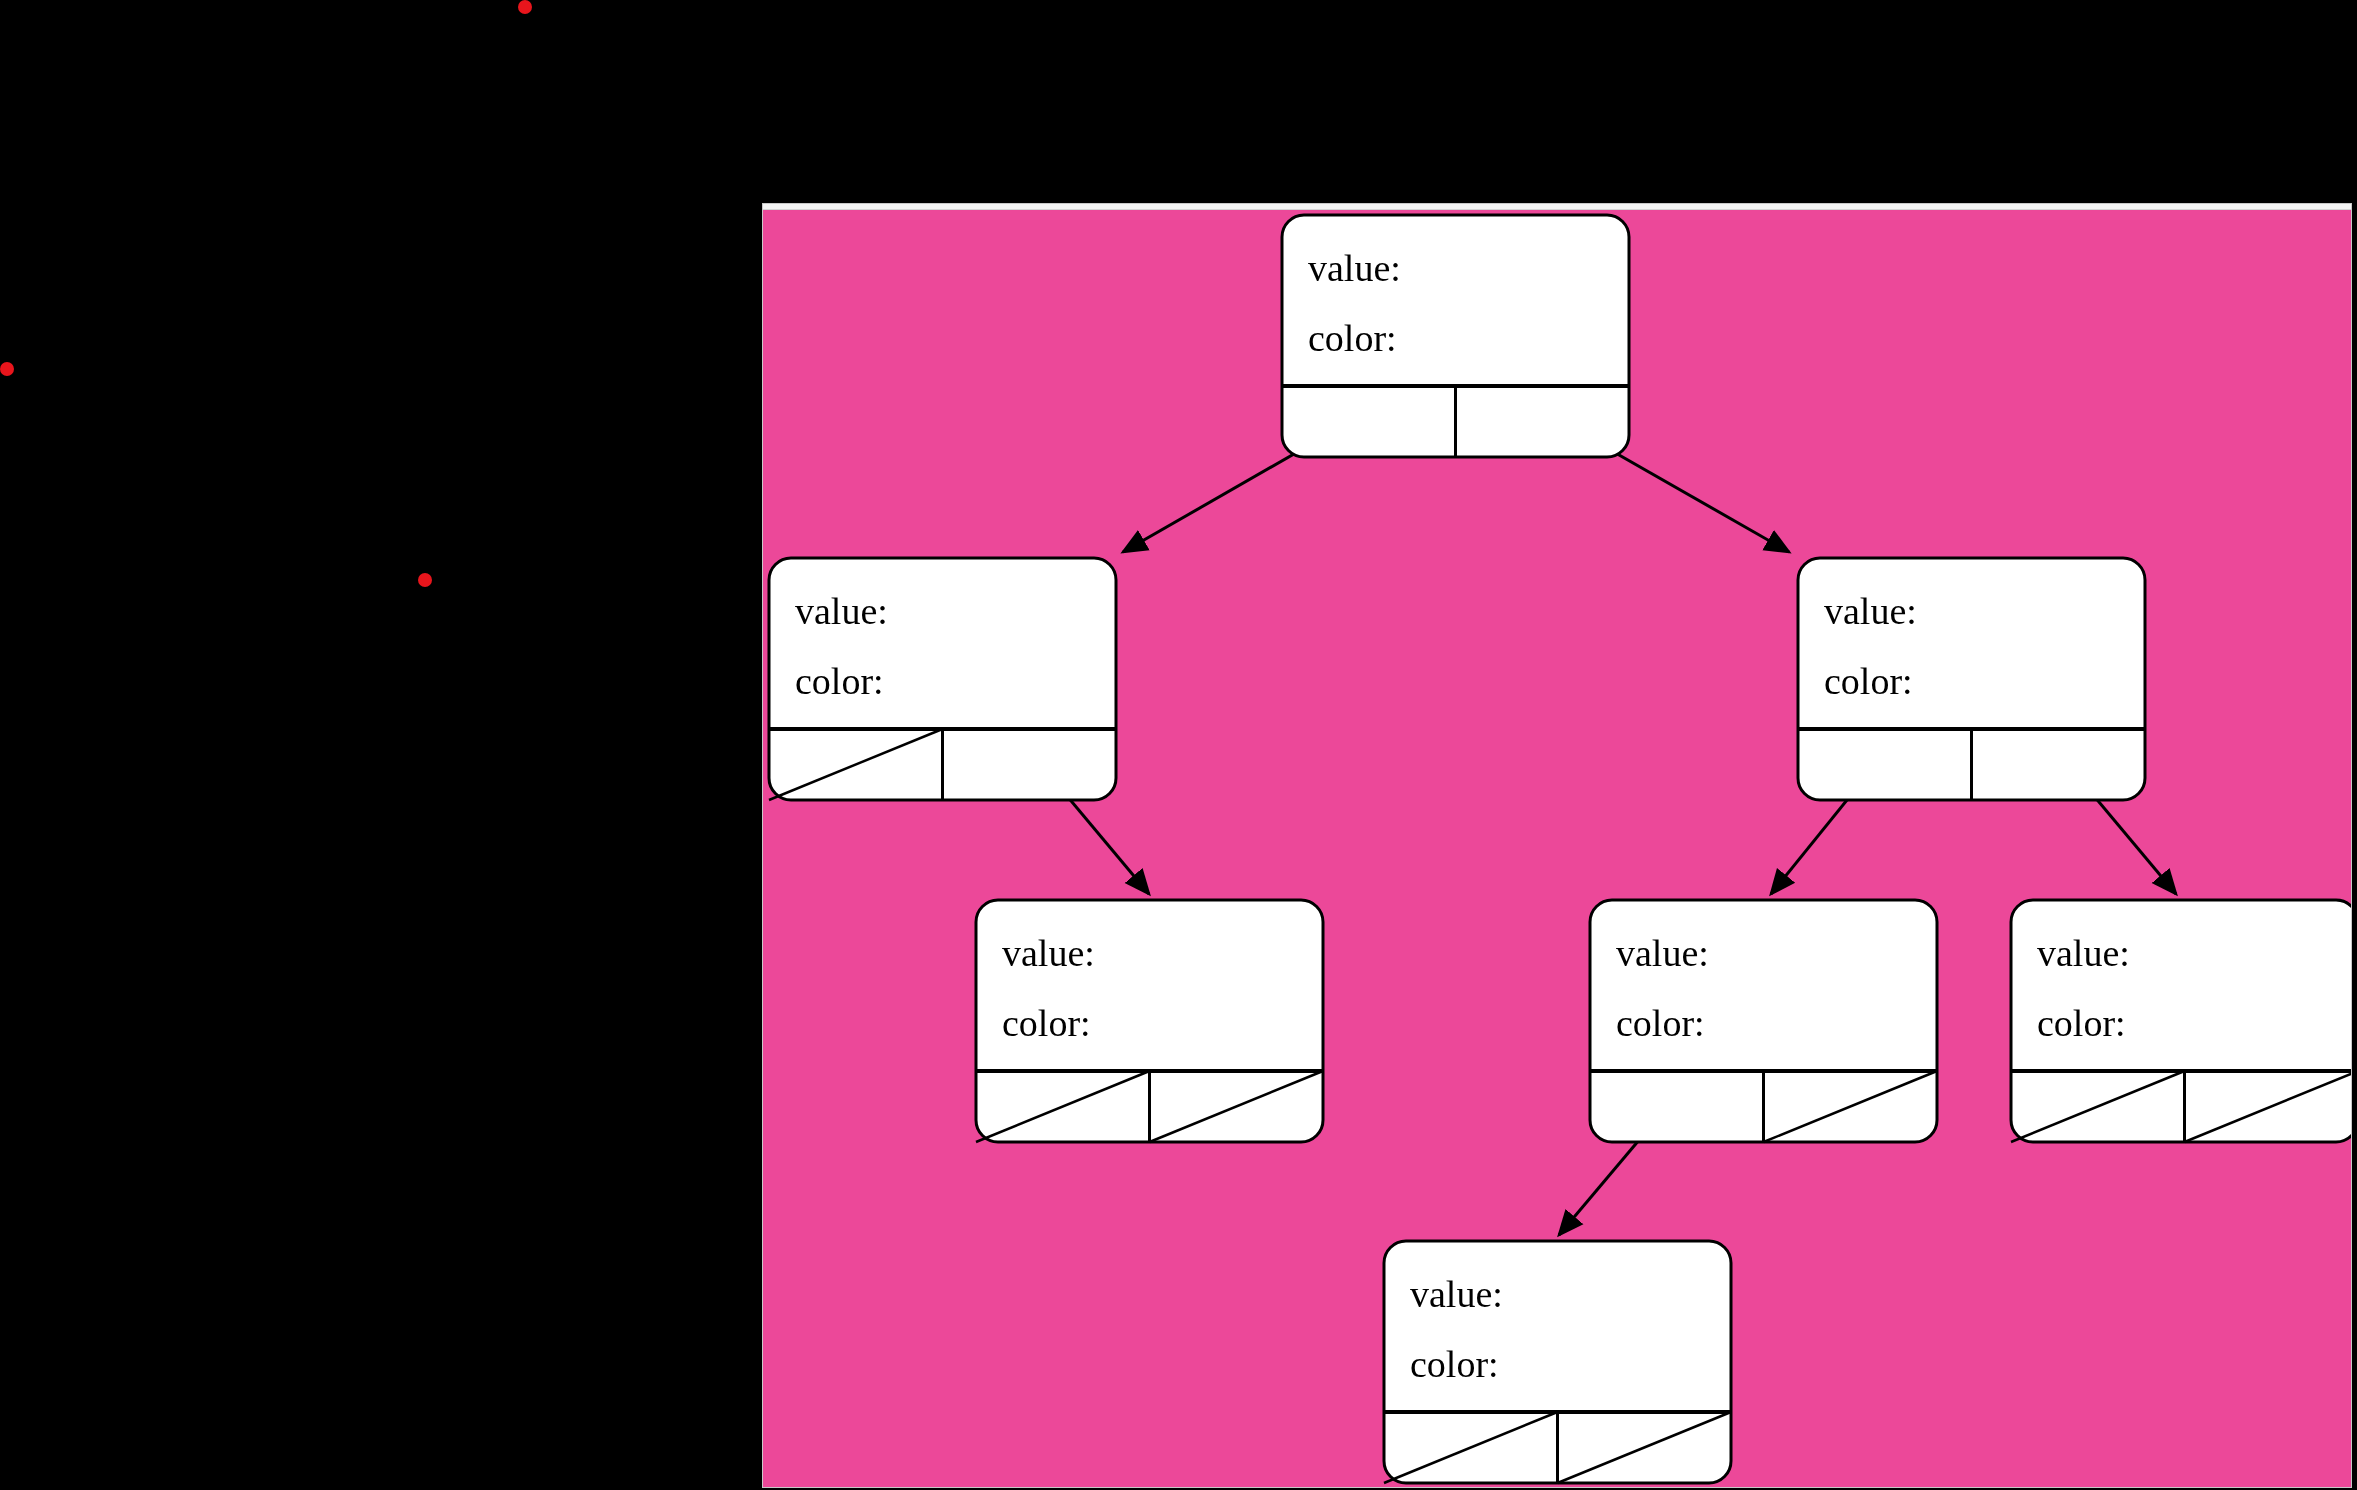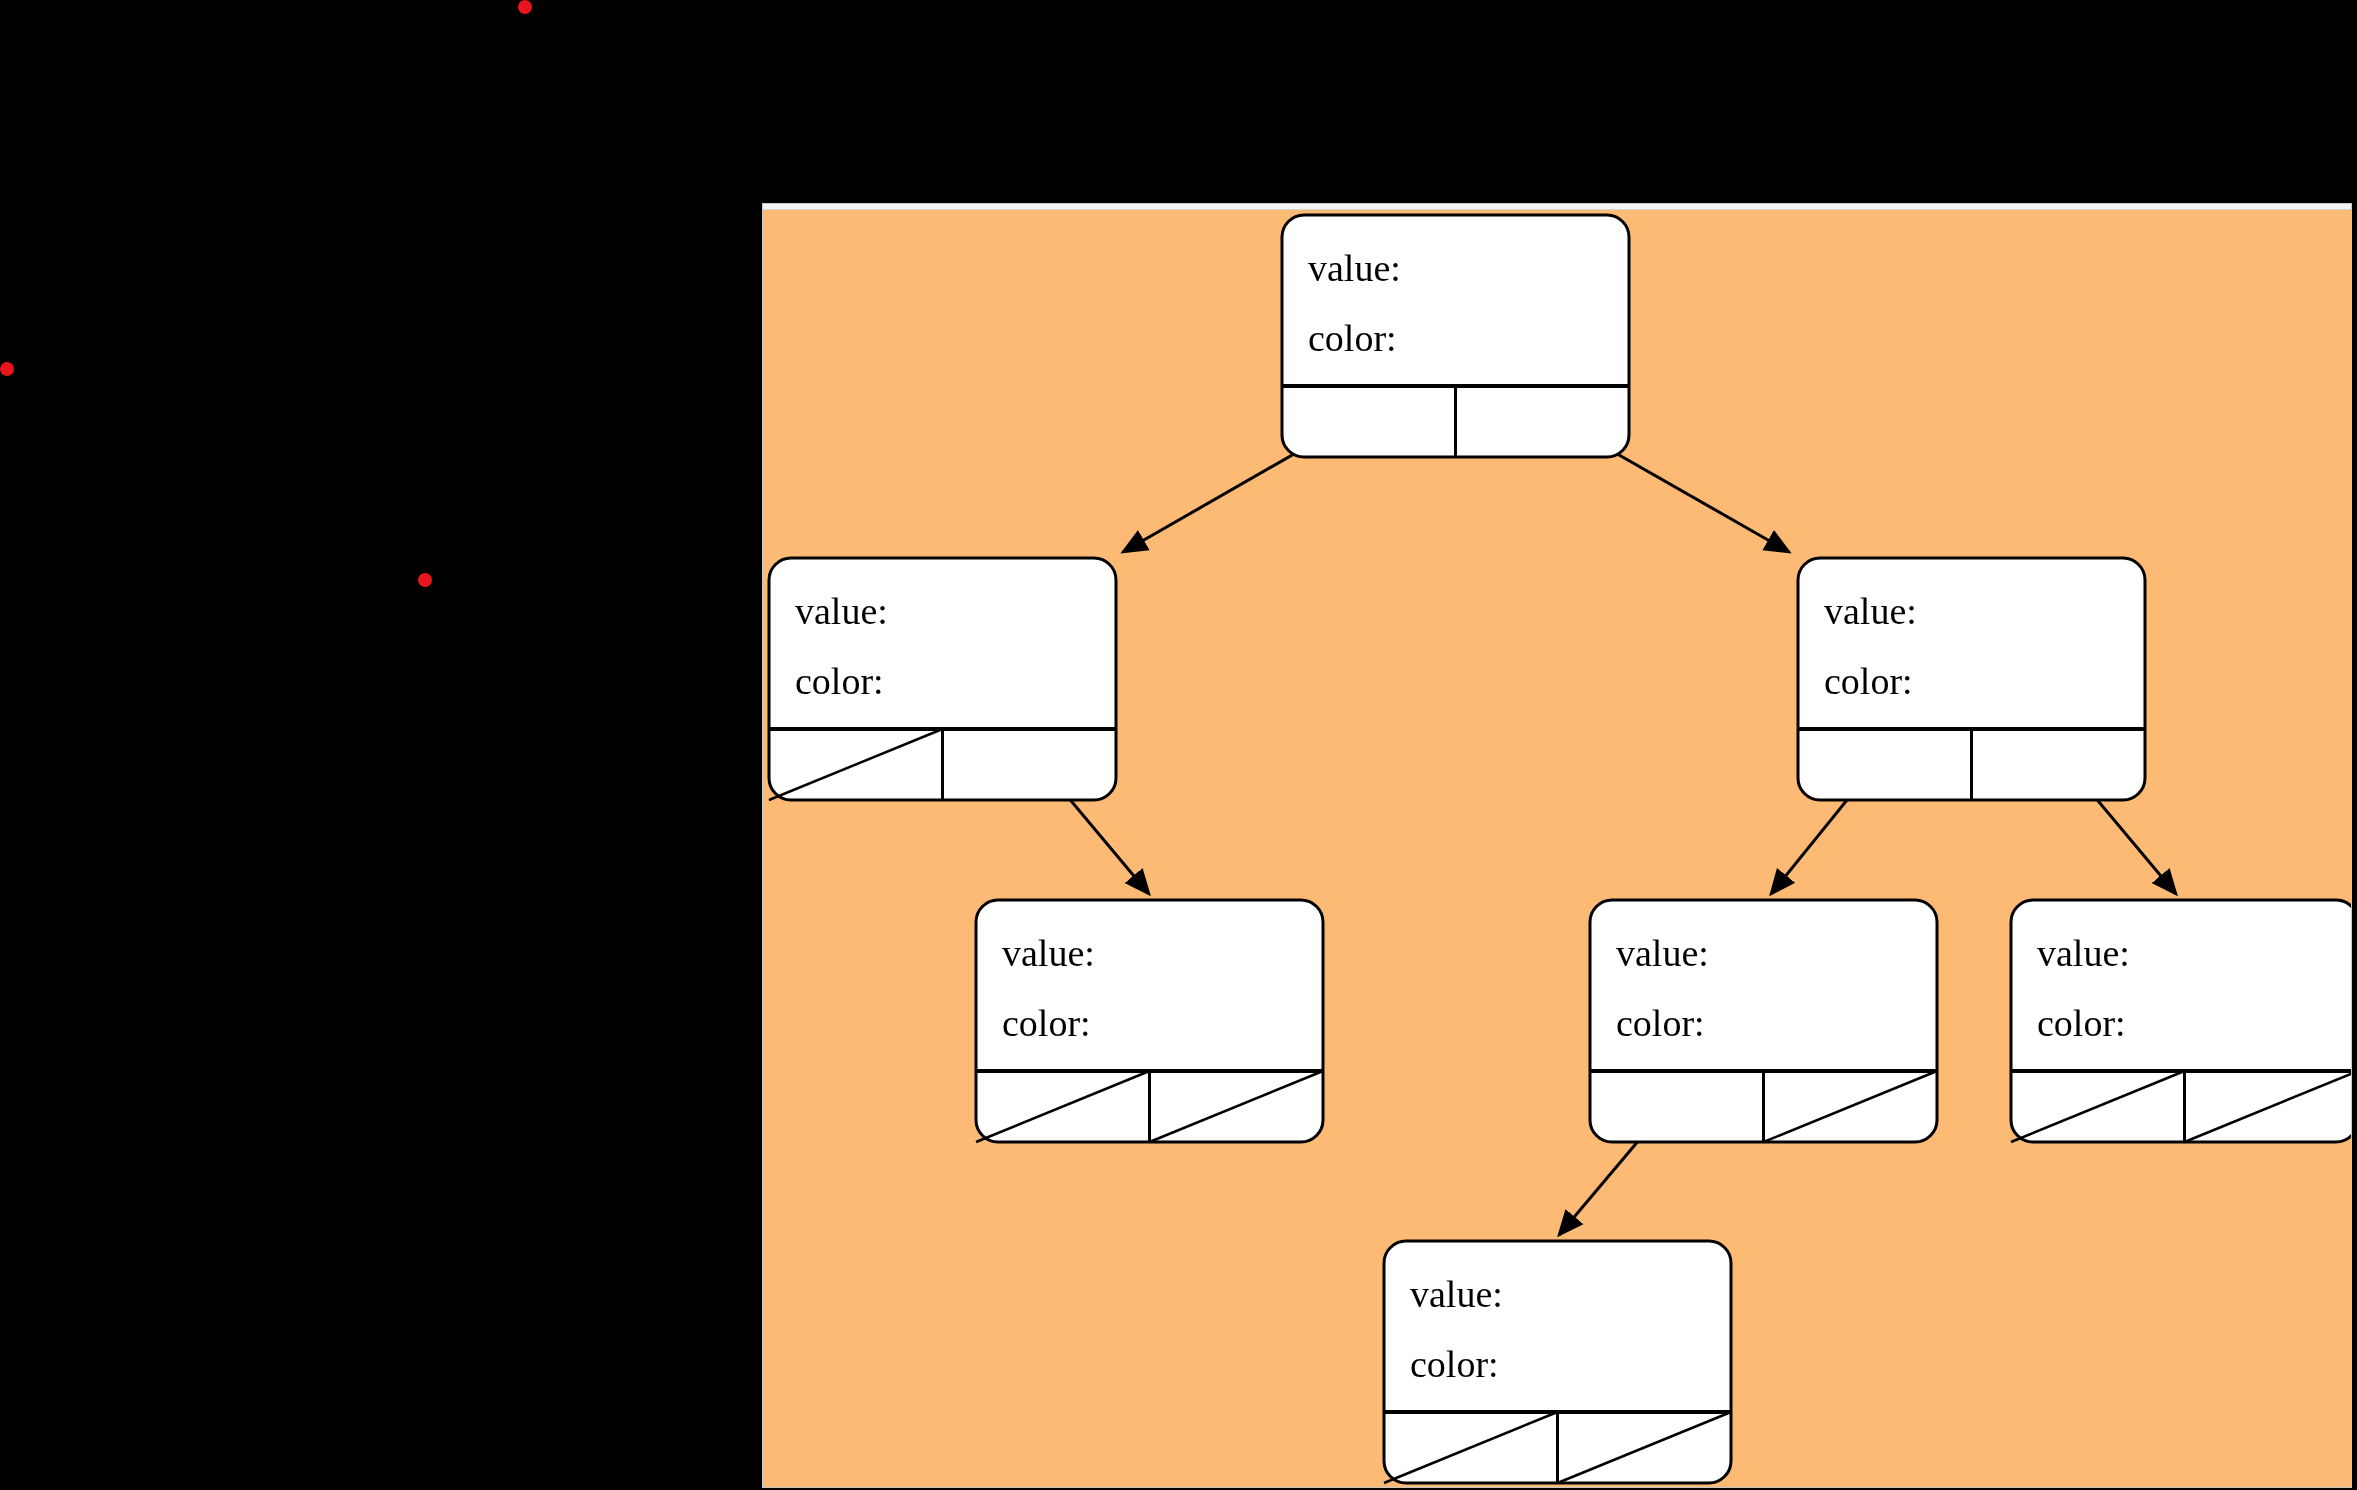--- a/index.html
+++ b/index.html
@@ -36,21 +36,21 @@
 <body>
 
 <div id="root-canvas" style="width: 2357px; height: 1490px; background: rgb(0, 0, 0);">
 
   <div id="marker-layer">
       <div class="red-dot" style="left: 518px; top: 0px; width: 14px; height: 14px; background: rgb(232, 21, 28);"></div>
       <div class="red-dot" style="left: 0px; top: 362px; width: 14px; height: 14px; background: rgb(232, 21, 28);"></div>
       <div class="red-dot" style="left: 418px; top: 573px; width: 14px; height: 14px; background: rgb(232, 21, 28);"></div>
     </div>
 
-  <div id="diagram-panel" style="left: 762px; top: 203px; width: 1590px; height: 1285px; background: #fdba74; border-color: rgb(200, 200, 200);">
+  <div id="diagram-panel" style="left: 762px; top: 203px; width: 1590px; height: 1285px; background: #ec4899; border-color: rgb(200, 200, 200);">
     <div id="panel-topbar"></div>
     <svg id="tree-svg" xmlns="http://www.w3.org/2000/svg" width="1590" height="1285" viewBox="0 0 1590 1285">
       <defs>
         <marker id="arrowhead" markerWidth="9" markerHeight="9" refX="8" refY="4.2" orient="auto" markerUnits="strokeWidth">
           <path d="M0,0.3 L9,4.2 L0,8.1 Z" fill="#000000"></path>
         </marker>
       </defs>
       <g id="edges-group">
           <line x1="606" y1="207" x2="360" y2="348" stroke="#000000" stroke-width="3" marker-end="url(#arrowhead)"></line>
           <line x1="779" y1="207" x2="1026" y2="348" stroke="#000000" stroke-width="3" marker-end="url(#arrowhead)"></line>

